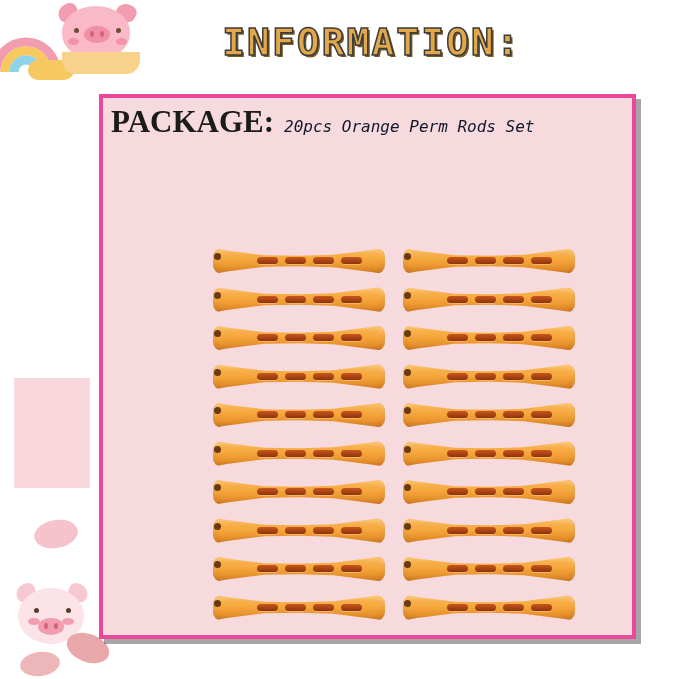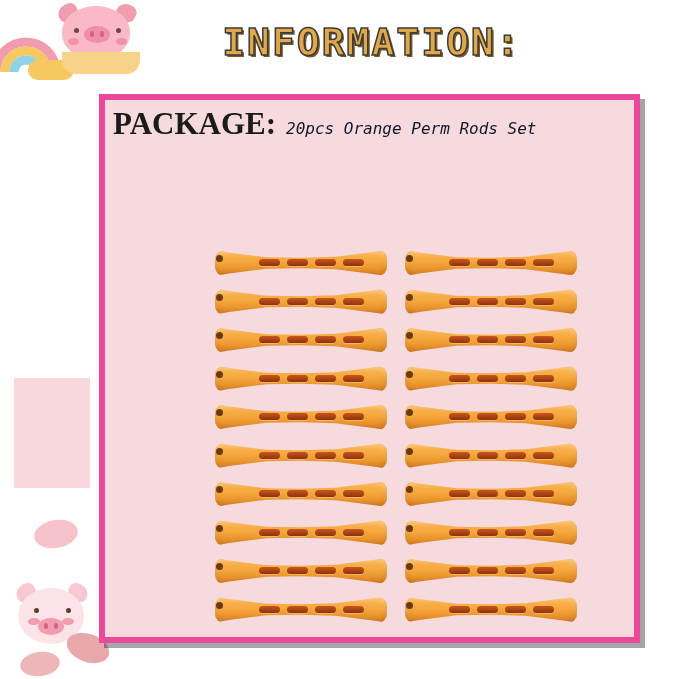--- a/index.html
+++ b/index.html
@@ -112,21 +112,21 @@
     padding-left: 32px;
   }
 
   
   #panel {
     position: absolute;
     left: 99px; top: 94px;
     width: 529px;
     height: 537px;
     background: #f6dadd;
-    border: 6px solid #ec4899;
+    border: 4px solid #ec4899;
     box-shadow: 5px 5px 0 rgba(0,0,0,0.35);
     overflow: hidden;
   }
 
   #caption-row {
     position: absolute;
     left: 8px; top: 6px;
     display: flex;
     align-items: baseline;
     gap: 10px;

